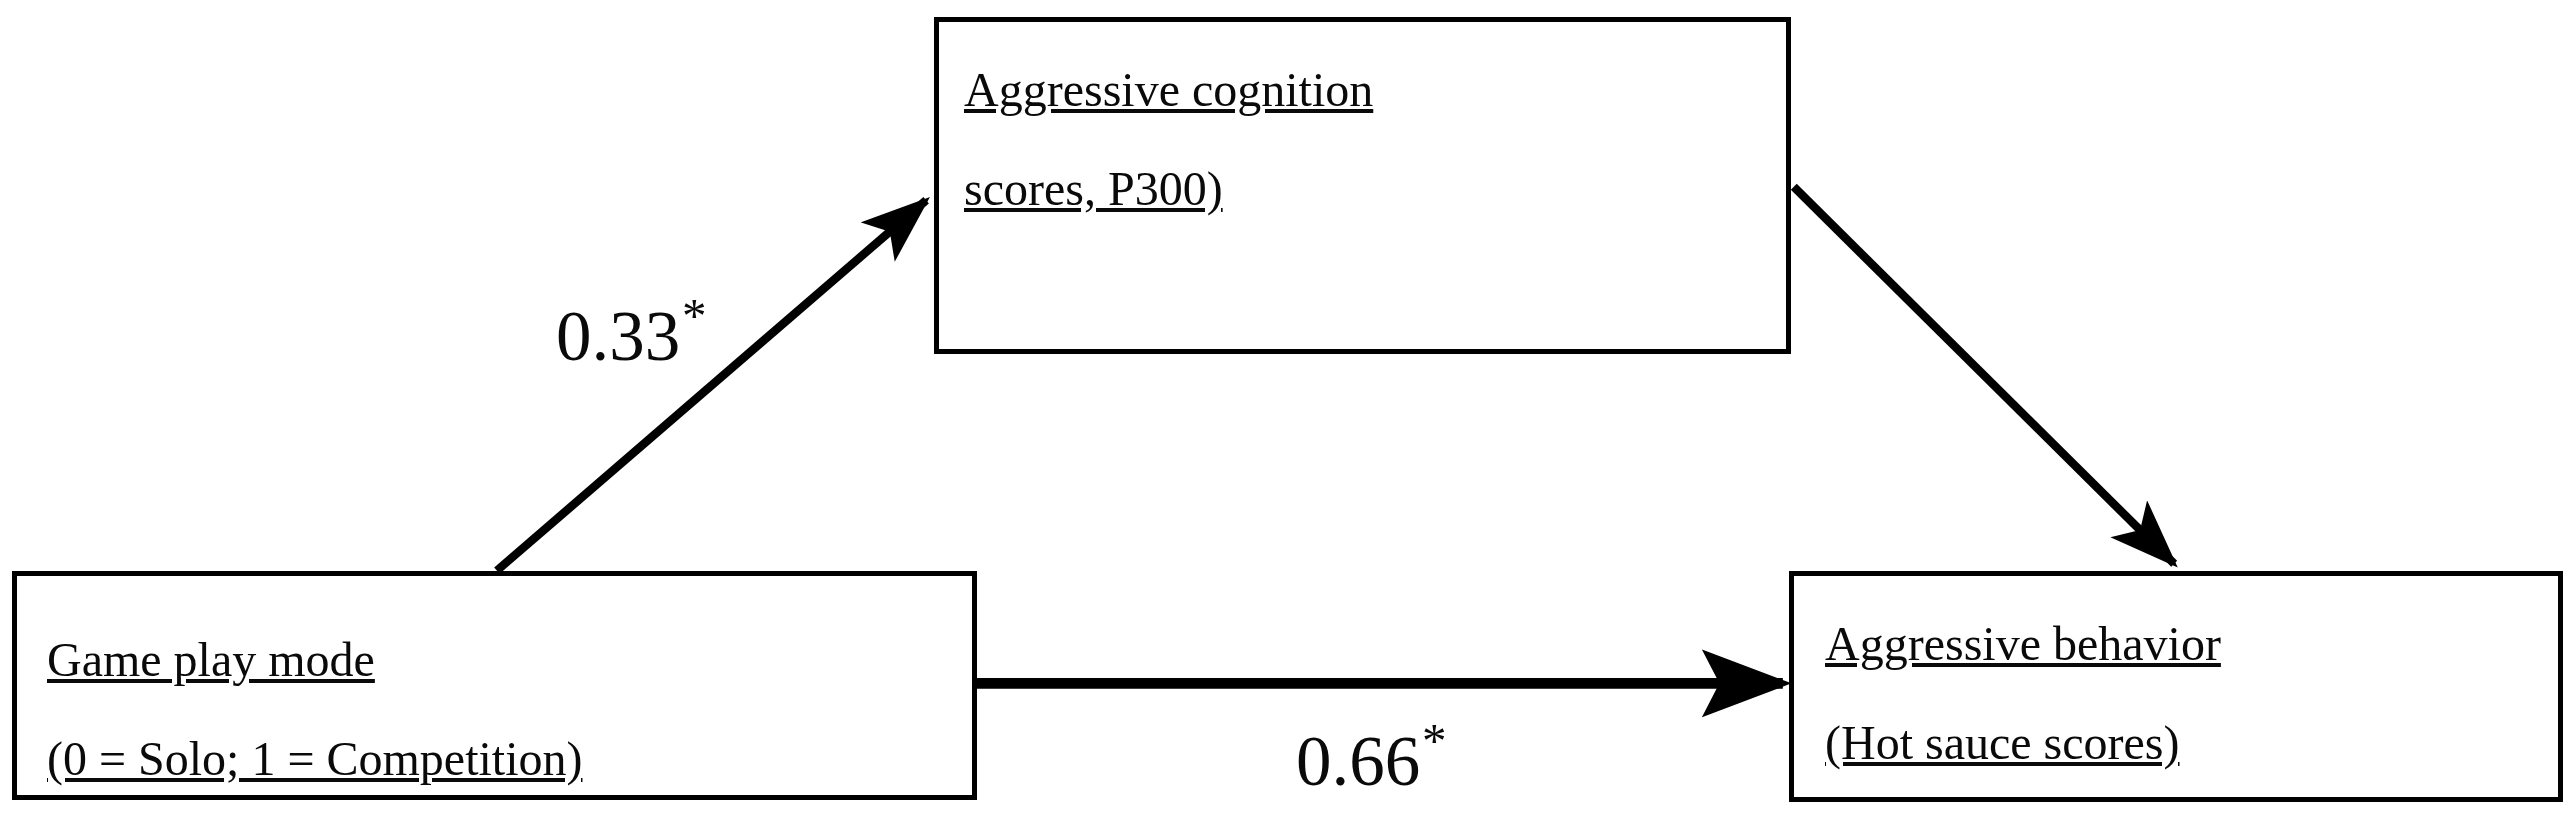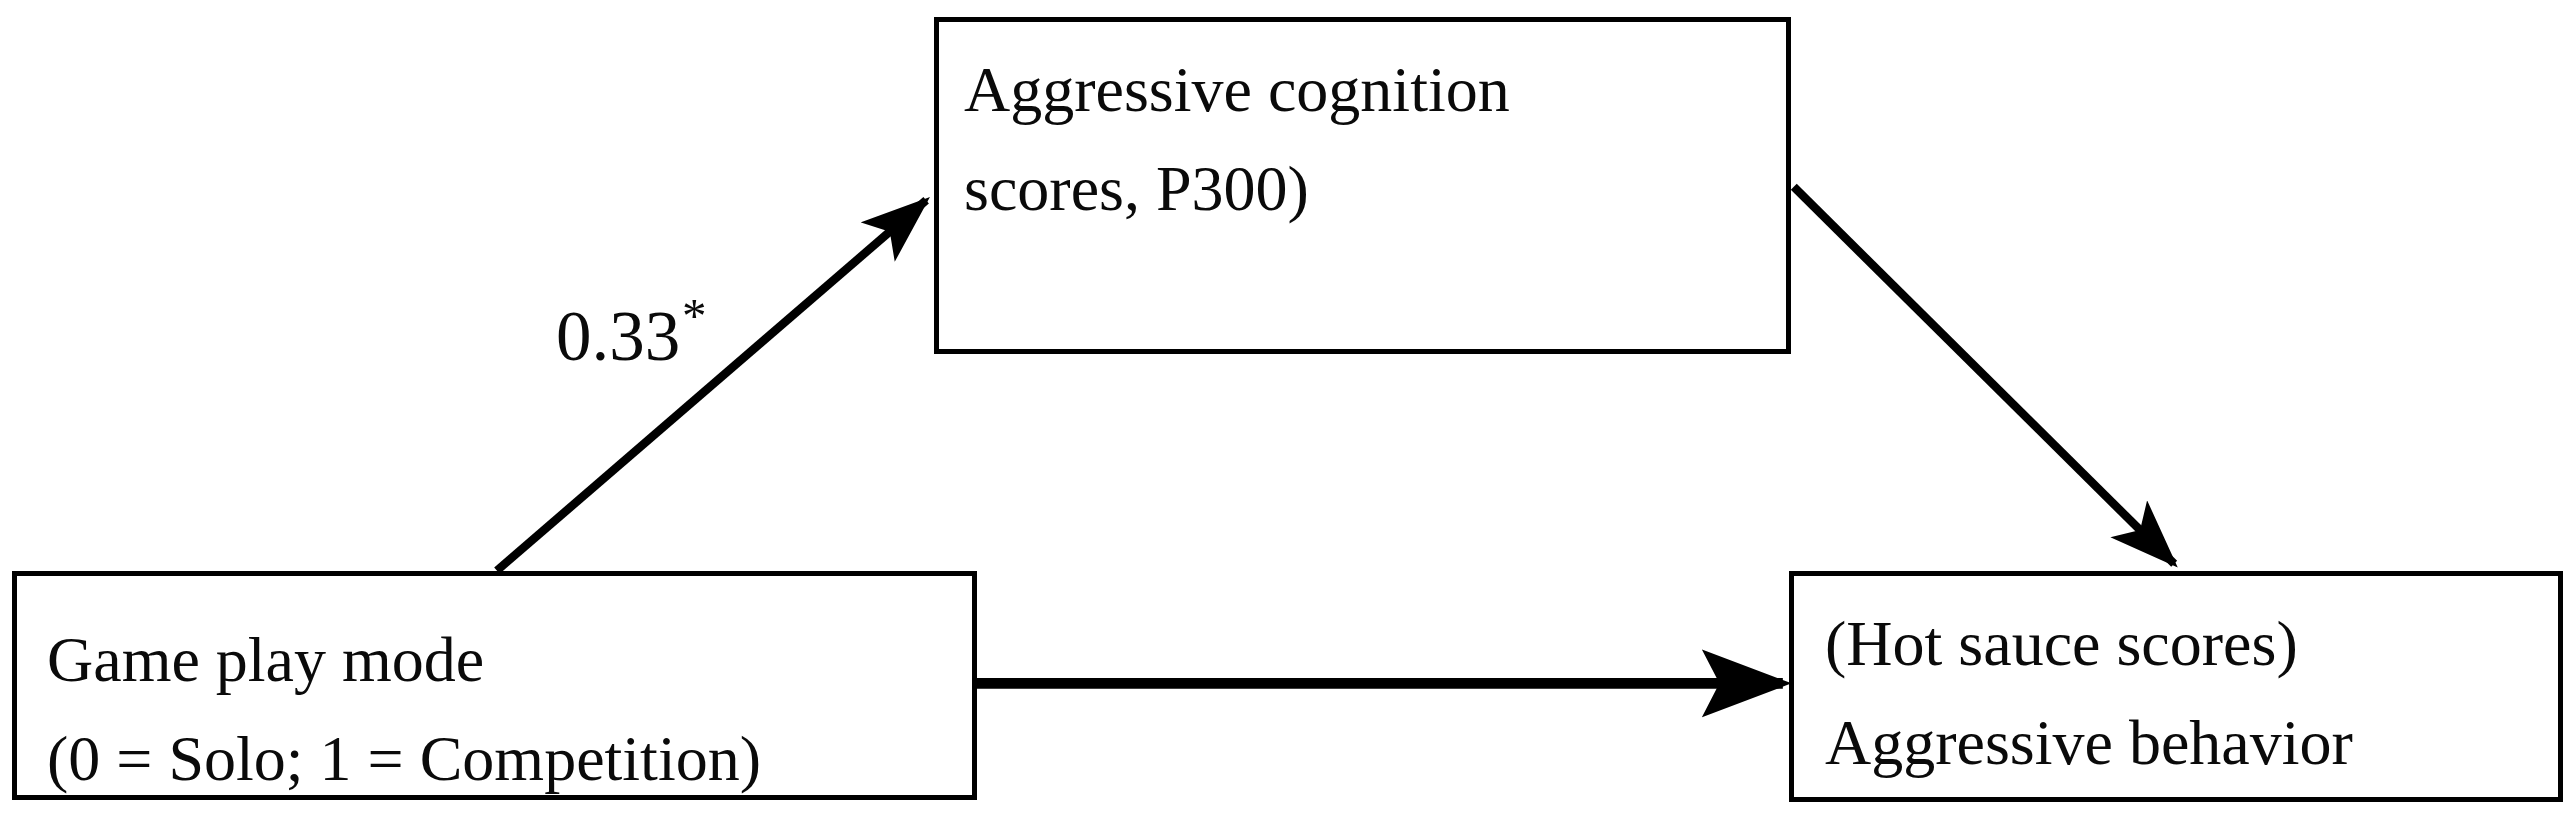--- a/index.html
+++ b/index.html
@@ -30,26 +30,27 @@
     position: absolute;
     box-sizing: border-box;
     background: #ffffff;
     border: 5.9px solid #000000;
     z-index: 3;
   }
   .node-text {
     position: absolute;
     box-sizing: border-box;
     font-family: "Liberation Serif", "DejaVu Serif", serif;
-    font-size: 64px;
+    font-size: 48px;
     line-height: 99px;
     color: #0a0a0a;
     white-space: nowrap;
     letter-spacing: 0px;
     z-index: 4;
+    text-decoration: underline;
   }
   .path-label {
     position: absolute;
     font-family: "Liberation Serif", "DejaVu Serif", serif;
     font-size: 71px;
     line-height: 71px;
     color: #0a0a0a;
     white-space: nowrap;
     z-index: 5;
   }
@@ -109,22 +110,23 @@
   </div>
 
   <div class="node-box" id="node-predictor-box"></div>
   <div class="node-text" id="node-predictor-text">
     <div>Game play mode</div>
     <div>(0 = Solo; 1 = Competition)</div>
   </div>
 
   <div class="node-box" id="node-outcome-box"></div>
   <div class="node-text" id="node-outcome-text">
+    <div>Aggressive behavior</div>
     <div>(Hot sauce scores)</div>
-    <div>Aggressive behavior</div>
   </div>
 
   <div class="path-label" id="label-a"><span>0.33</span><span class="star">*</span></div>
 
 
+  <div class="path-label" id="label-c"><span>0.66</span><span class="star">*</span></div>
 
 </div>
 
 
 </body></html>

